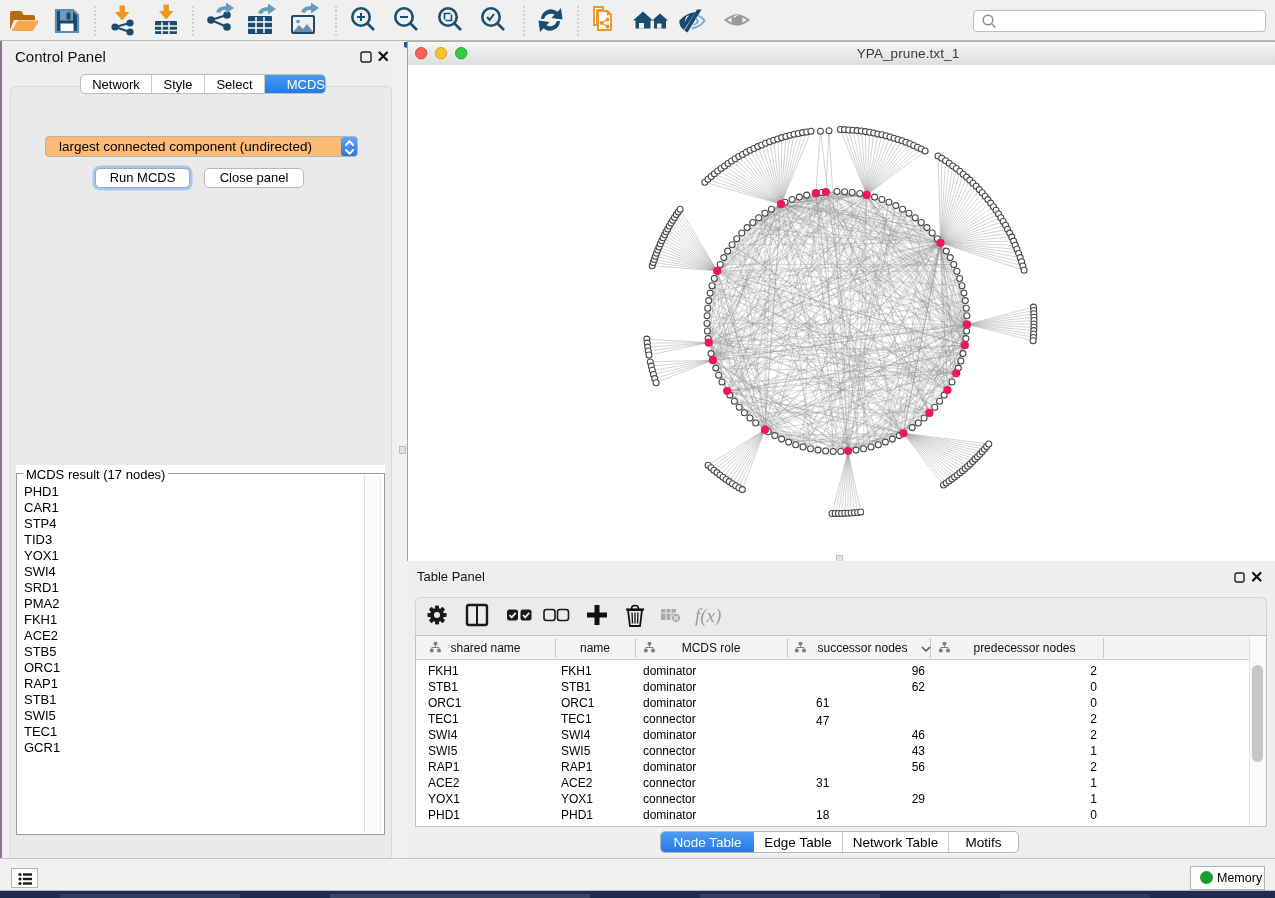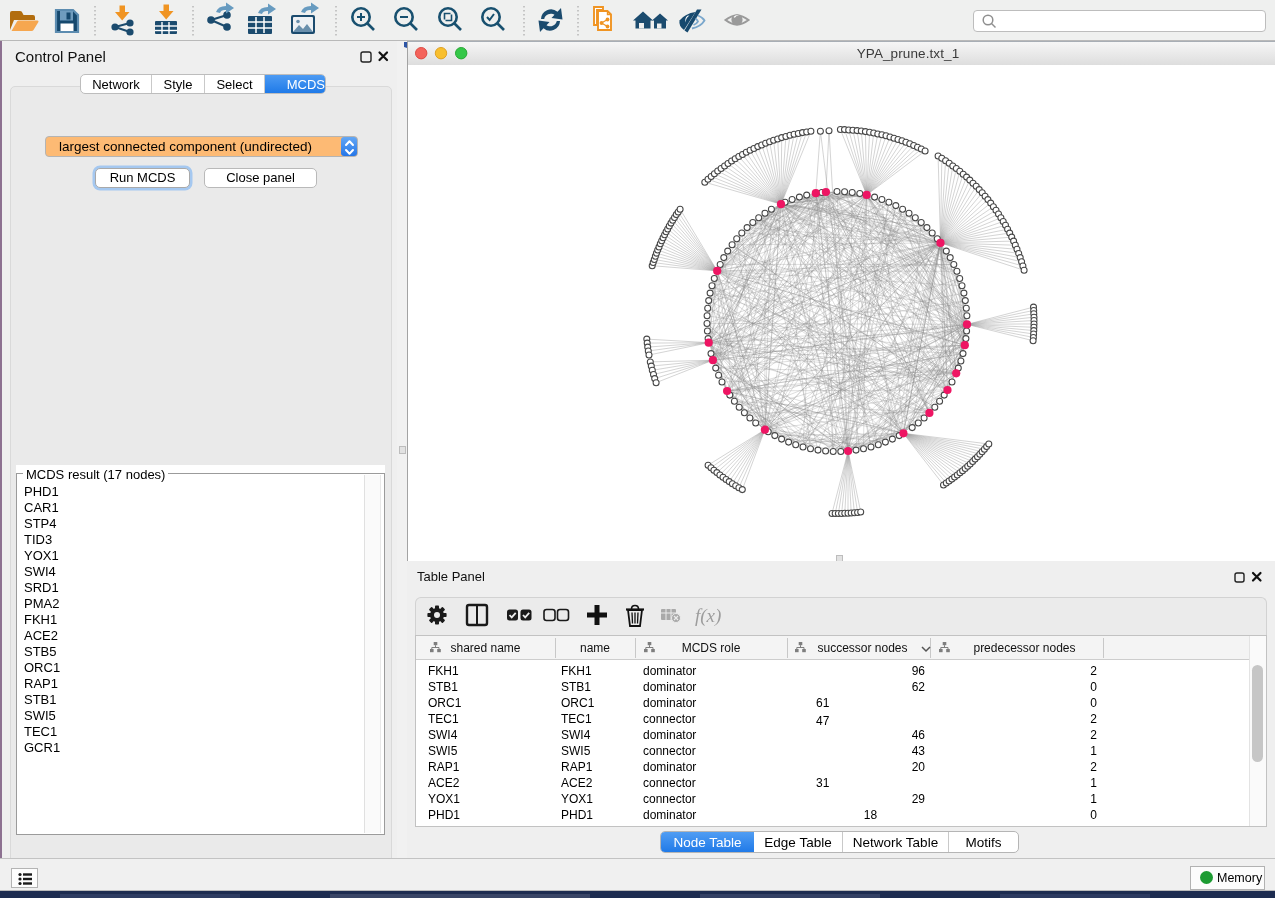--- a/index.html
+++ b/index.html
@@ -172,21 +172,21 @@
     <div class="abs" style="left:13px;top:2px;font-size:13.5px;color:#000">largest connected component (undirected)</div>
     <div class="abs" style="right:0px;top:0px;width:16px;height:19px;background:linear-gradient(#64a7f4,#2576e8);border-radius:3px">
       <svg width="17" height="21">
           <path d="M5 8 L8.5 4.2 L12 8" fill="none" stroke="#fff" stroke-width="2" stroke-linecap="round" stroke-linejoin="round"></path>
           <path d="M5 13 L8.5 16.8 L12 13" fill="none" stroke="#fff" stroke-width="2" stroke-linecap="round" stroke-linejoin="round"></path>
         </svg>
     </div>
   </div>
 
   <div class="abs" style="left:93px;top:127px;width:95px;height:20px;background:#fff;border:1px solid #a9a9a9;border-radius:5px;box-shadow:0 0 0 2.5px #a5c8f0;text-align:center;font-size:13px;line-height:18px;color:#000">Run MCDS</div>
-  <div class="abs" style="left:202px;top:127px;width:113px;height:20px;background:#fff;border:1px solid #b9b9b9;border-radius:5px;text-align:center;font-size:13px;line-height:18px;color:#000">Close panel</div>
+  <div class="abs" style="left:202px;top:127px;width:100px;height:20px;background:#fff;border:1px solid #b9b9b9;border-radius:5px;text-align:center;font-size:13px;line-height:18px;color:#000">Close panel</div>
 
   <div class="abs" style="left:14px;top:424px;width:369px;height:370px;background:#fff"></div>
   <div class="abs" style="left:14px;top:432px;width:369px;height:362px;border:1px solid #9b9b9b"></div>
   <div class="abs" style="left:21px;top:426px;font-size:13px;color:#000;background:#fff;padding:0 3px">MCDS result (17 nodes)</div>
   <div class="abs" style="left:362px;top:434px;width:17px;height:358px;background:#fafafa;border-left:1px solid #e0e0e0;border-right:1px solid #e8e8e8"></div>
   <div class="abs" style="left:22px;top:443px;font-size:13px;line-height:16px;color:#000">PHD1<br>CAR1<br>STP4<br>TID3<br>YOX1<br>SWI4<br>SRD1<br>PMA2<br>FKH1<br>ACE2<br>STB5<br>ORC1<br>RAP1<br>STB1<br>SWI5<br>TEC1<br>GCR1</div>
 </div>
 
 <div class="abs" style="left:397px;top:41px;width:10px;height:817px;background:#f1f1f1"></div>
 <div class="abs" style="left:399px;top:446px;width:7px;height:8px;background:#e2e2e2;border:1px solid #bdbdbd"></div>
@@ -1341,42 +1341,42 @@
         <div class="abs" style="left:12px;top:1px">SWI5</div>
         <div class="abs" style="left:145px;top:1px">SWI5</div>
         <div class="abs" style="left:227px;top:1px">connector</div>
         <div class="abs" style="left:400px;top:1px;width:109px;text-align:right">43</div>
         <div class="abs" style="left:560px;top:1px;width:121px;text-align:right">1</div>
       </div>
       <div class="abs" style="left:0;top:123px;width:850px;height:16px;font-size:12px;color:#000">
         <div class="abs" style="left:12px;top:1px">RAP1</div>
         <div class="abs" style="left:145px;top:1px">RAP1</div>
         <div class="abs" style="left:227px;top:1px">dominator</div>
-        <div class="abs" style="left:400px;top:1px;width:109px;text-align:right">20</div>
+        <div class="abs" style="left:400px;top:1px;width:109px;text-align:right">56</div>
         <div class="abs" style="left:560px;top:1px;width:121px;text-align:right">2</div>
       </div>
       <div class="abs" style="left:0;top:139px;width:850px;height:16px;font-size:12px;color:#000">
         <div class="abs" style="left:12px;top:1px">ACE2</div>
         <div class="abs" style="left:145px;top:1px">ACE2</div>
         <div class="abs" style="left:227px;top:1px">connector</div>
         <div class="abs" style="left:400px;top:1px;width:109px;text-align:left">31</div>
         <div class="abs" style="left:560px;top:1px;width:121px;text-align:right">1</div>
       </div>
       <div class="abs" style="left:0;top:155px;width:850px;height:16px;font-size:12px;color:#000">
         <div class="abs" style="left:12px;top:1px">YOX1</div>
         <div class="abs" style="left:145px;top:1px">YOX1</div>
         <div class="abs" style="left:227px;top:1px">connector</div>
         <div class="abs" style="left:400px;top:1px;width:109px;text-align:right">29</div>
         <div class="abs" style="left:560px;top:1px;width:121px;text-align:right">1</div>
       </div>
       <div class="abs" style="left:0;top:171px;width:850px;height:16px;font-size:12px;color:#000">
         <div class="abs" style="left:12px;top:1px">PHD1</div>
         <div class="abs" style="left:145px;top:1px">PHD1</div>
         <div class="abs" style="left:227px;top:1px">dominator</div>
-        <div class="abs" style="left:400px;top:1px;width:109px;text-align:center">18</div>
+        <div class="abs" style="left:400px;top:1px;width:109px;text-align:left">18</div>
         <div class="abs" style="left:560px;top:1px;width:121px;text-align:right">0</div>
       </div>
       <div class="abs" style="left:833px;top:0;width:17px;height:190px;background:#fafafa;border-left:1px solid #e3e3e3"></div>
       <div class="abs" style="left:836px;top:29px;width:11px;height:97px;background:#c6c6c6;border-radius:6px"></div>
     </div>
 <div class="abs" style="left:253px;top:270px;width:359px;height:22px;background:#fff;border:1px solid #b5b5b5;border-radius:5px;overflow:hidden;display:flex;font-size:13.5px;line-height:21px;text-align:center">
   <div style="width:93px;background:linear-gradient(#509df3,#207ae8);color:#fff">Node Table</div>
   <div style="width:89px;border-right:1px solid #c9c9c9;color:#000">Edge Table</div>
   <div style="width:106px;border-right:1px solid #c9c9c9;color:#000">Network Table</div>
   <div style="flex:1;color:#000">Motifs</div>

